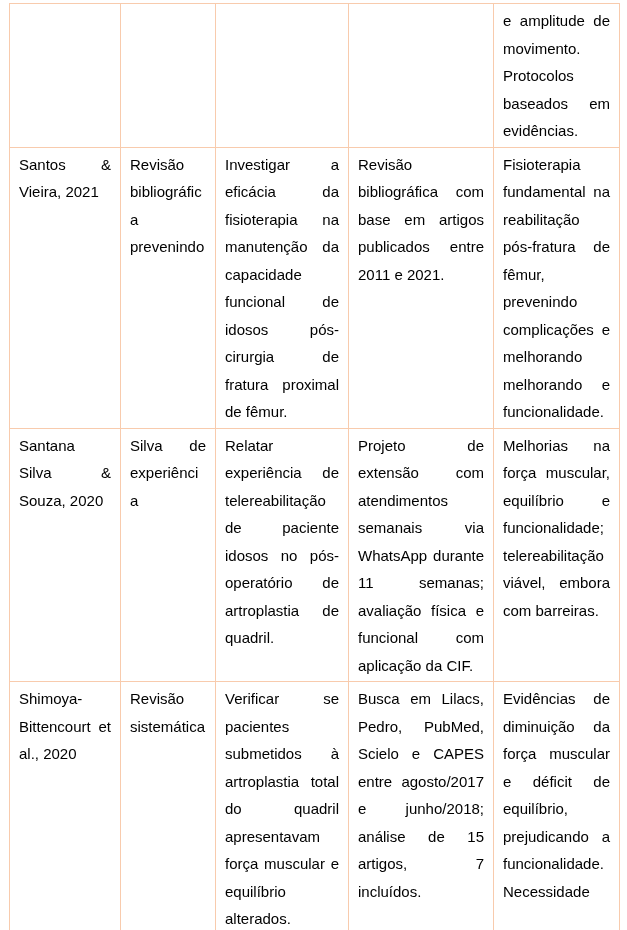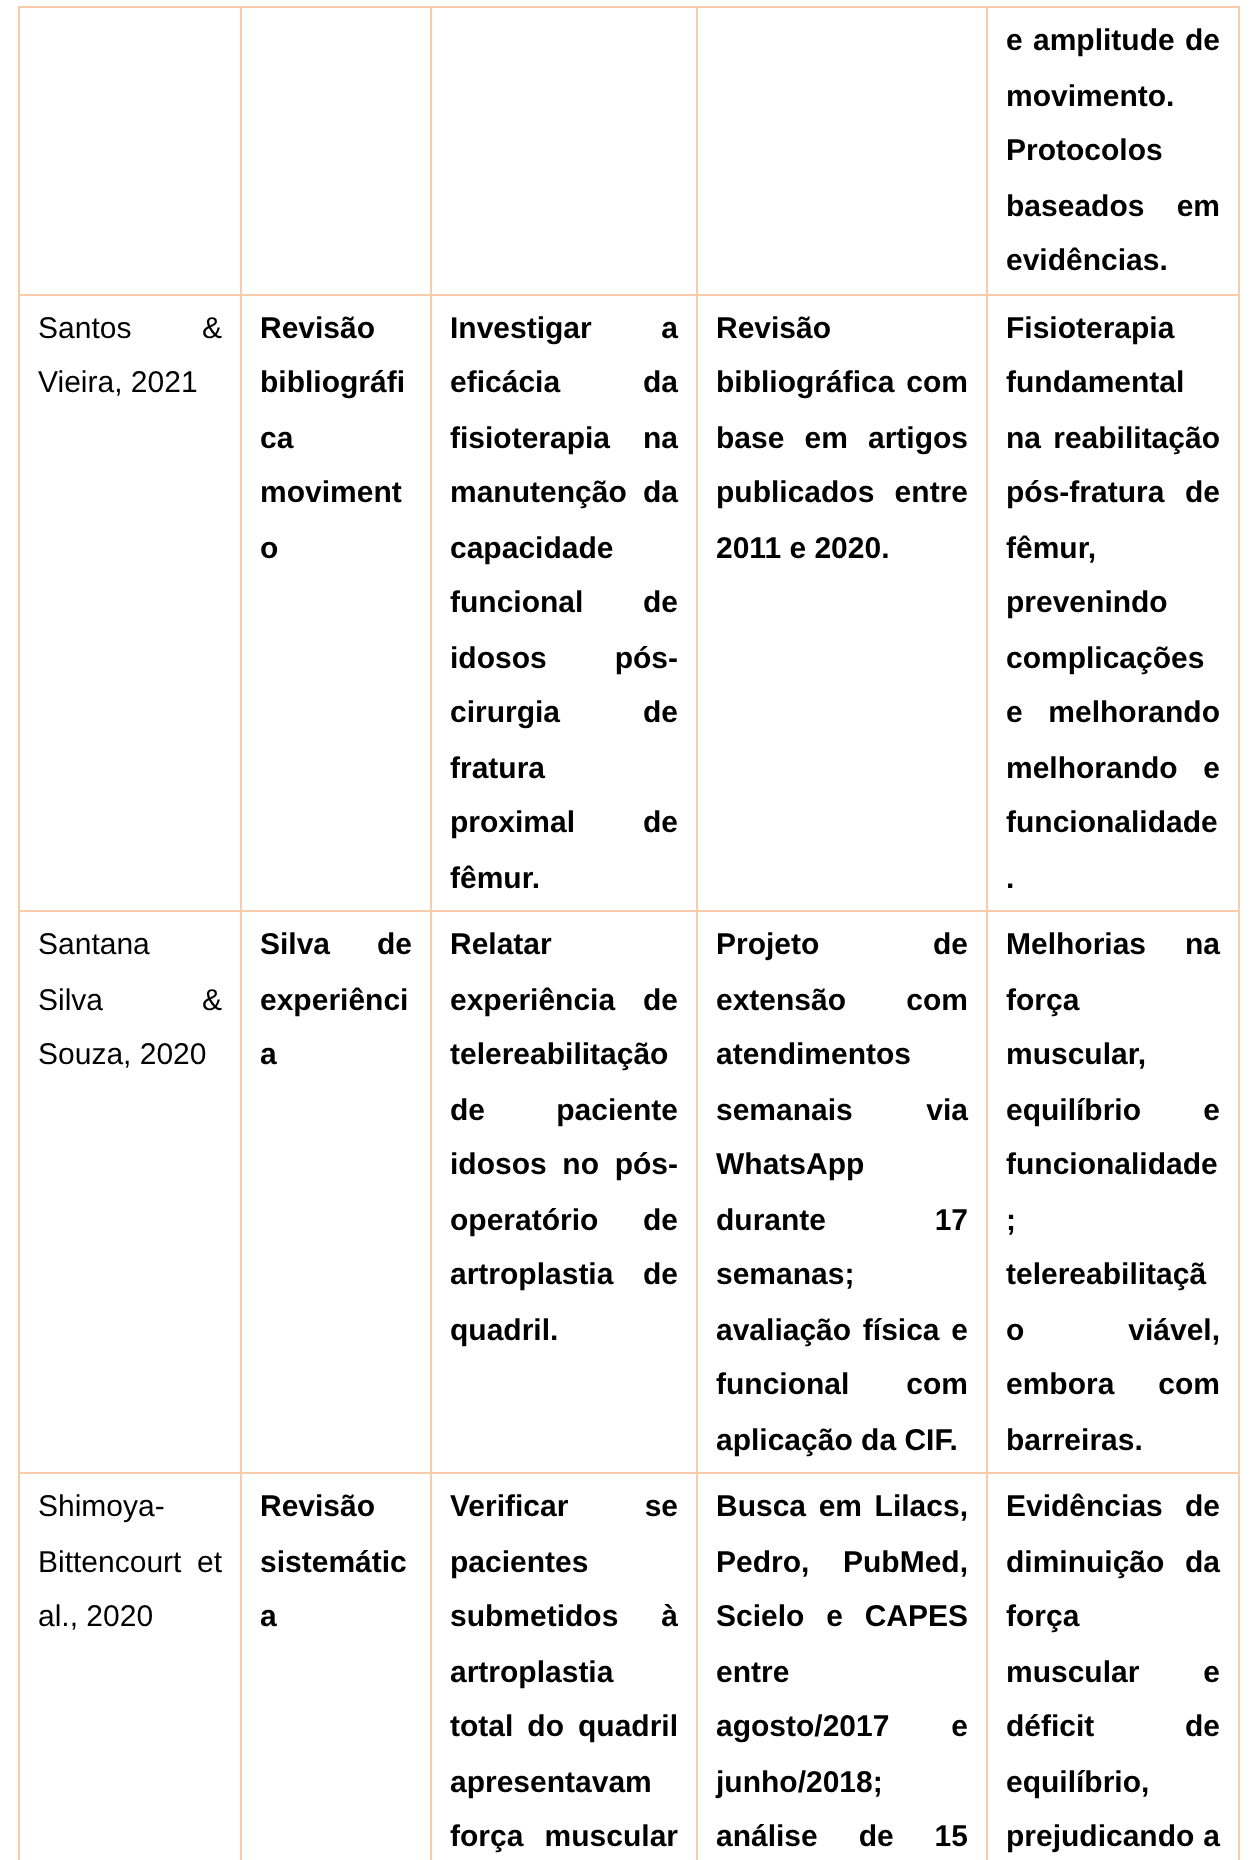--- a/index.html
+++ b/index.html
@@ -26,21 +26,20 @@
   table.studies td {
     border: 1px solid var(--border-color);
     vertical-align: top;
     padding: 3px 9px 2px 9px;
     font-size: 15px;
     line-height: 27.5px;
     color: var(--text-color);
     text-align: justify;
     overflow-wrap: break-word;
     word-wrap: break-word;
-    font-weight: bold;
   }
   table.studies td.author-cell {
     font-weight: normal;
   }
   col.c1 { width: 111px; }
   col.c2 { width: 95px; }
   col.c3 { width: 133px; }
   col.c4 { width: 145px; }
   col.c5 { width: 126px; }
 </style>
@@ -58,30 +57,30 @@
   <tbody>
     <tr>
       <td class="author-cell"></td>
       <td></td>
       <td></td>
       <td></td>
       <td>e amplitude de movimento. Protocolos baseados em evidências.</td>
     </tr>
     <tr>
       <td class="author-cell">Santos &amp; Vieira, 2021</td>
-      <td>Revisão bibliográfica movimento</td>
+      <td>Revisão bibliográfica prevenindo</td>
       <td>Investigar a eficácia da fisioterapia na manutenção da capacidade funcional de idosos pós-cirurgia de fratura proximal de fêmur.</td>
-      <td>Revisão bibliográfica com base em artigos publicados entre 2011 e 2020.</td>
+      <td>Revisão bibliográfica com base em artigos publicados entre 2011 e 2021.</td>
       <td>Fisioterapia fundamental na reabilitação pós-fratura de fêmur, prevenindo complicações e melhorando melhorando e funcionalidade.</td>
     </tr>
     <tr>
       <td class="author-cell">Santana Silva &amp; Souza, 2020</td>
       <td>Silva de experiência</td>
       <td>Relatar experiência de telereabilitação de paciente idosos no pós-operatório de artroplastia de quadril.</td>
-      <td>Projeto de extensão com atendimentos semanais via WhatsApp durante 17 semanas; avaliação física e funcional com aplicação da CIF.</td>
+      <td>Projeto de extensão com atendimentos semanais via WhatsApp durante 11 semanas; avaliação física e funcional com aplicação da CIF.</td>
       <td>Melhorias na força muscular, equilíbrio e funcionalidade; telereabilitação viável, embora com barreiras.</td>
     </tr>
     <tr>
       <td class="author-cell">Shimoya-Bittencourt et al., 2020</td>
       <td>Revisão sistemática</td>
       <td>Verificar se pacientes submetidos à artroplastia total do quadril apresentavam força muscular e equilíbrio alterados.</td>
       <td>Busca em Lilacs, Pedro, PubMed, Scielo e CAPES entre agosto/2017 e junho/2018; análise de 15 artigos, 7 incluídos.</td>
       <td>Evidências de diminuição da força muscular e déficit de equilíbrio, prejudicando a funcionalidade. Necessidade</td>
     </tr>
   </tbody>

